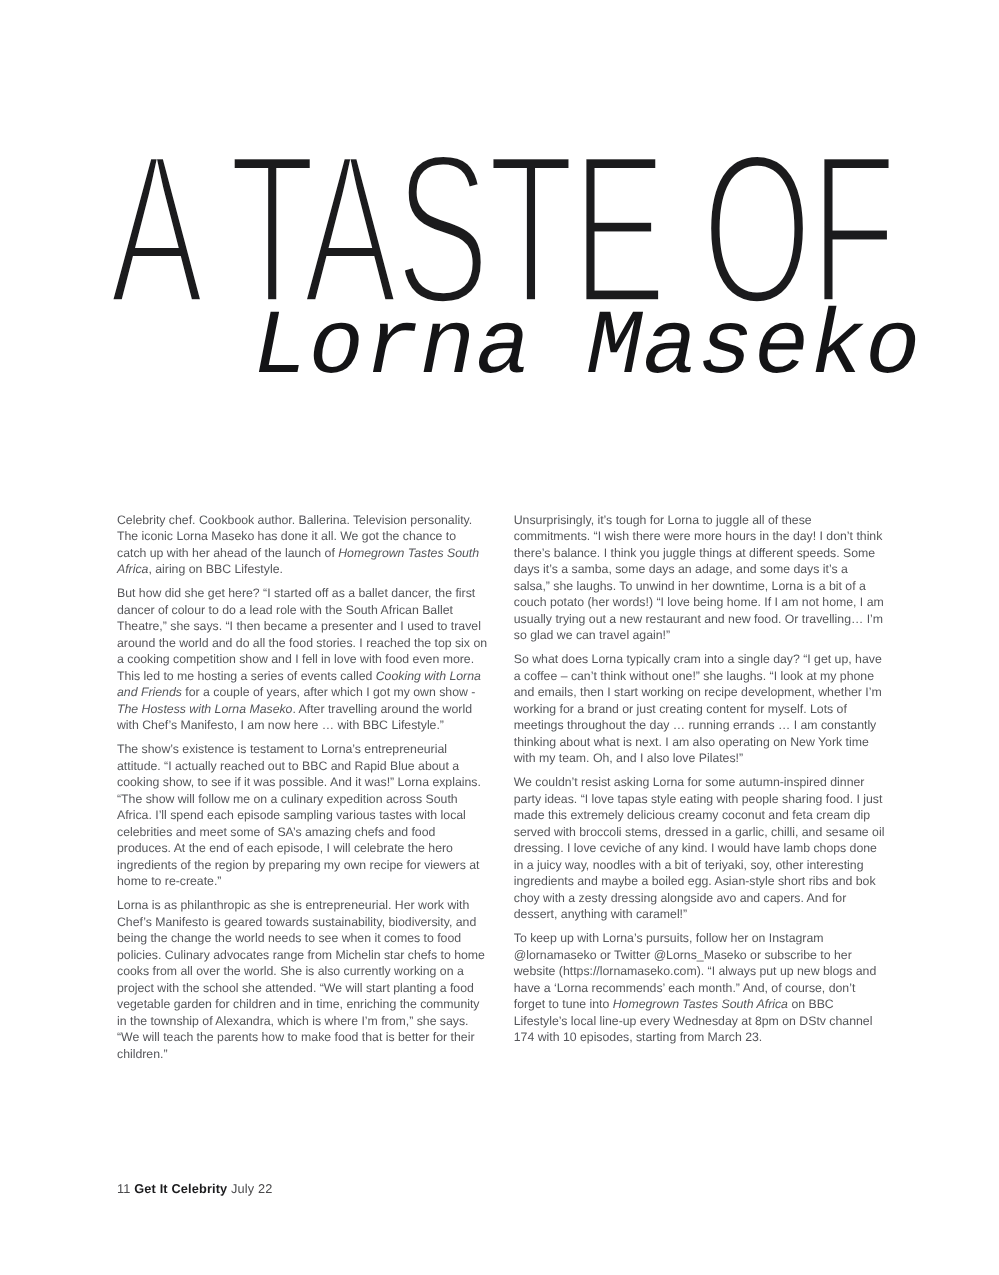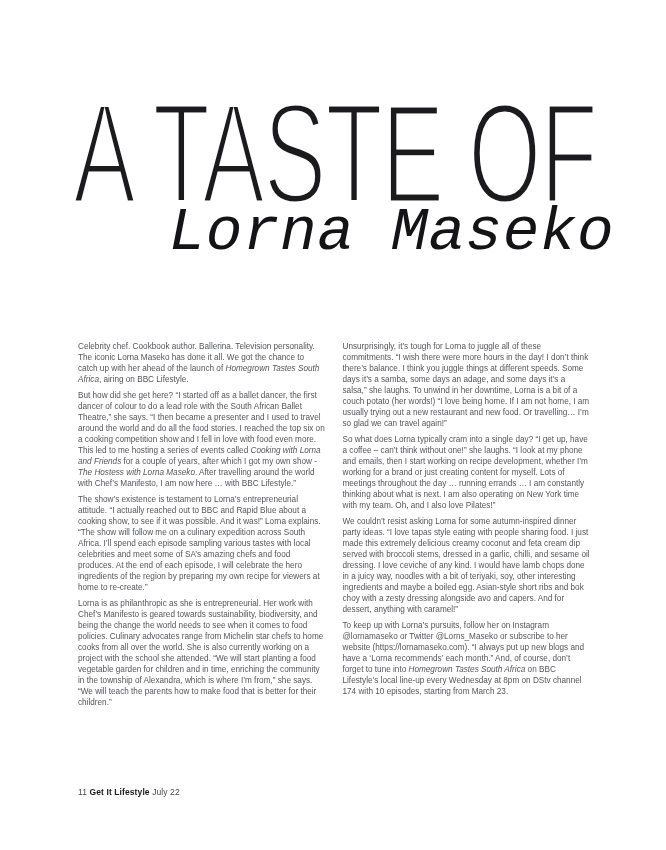--- a/index.html
+++ b/index.html
@@ -100,17 +100,17 @@
     <div class="col">
         <p><span>Unsurprisingly, it’s tough for Lorna to juggle all of these commitments. “I wish there were more hours in the day! I don’t think there’s balance. I think you juggle things at different speeds. Some days it’s a samba, some days an adage, and some days it’s a salsa,” she laughs. To unwind in her downtime, Lorna is a bit of a couch potato (her words!) “I love being home. If I am not home, I am usually trying out a new restaurant and new food. Or travelling… I’m so glad we can travel again!”</span></p>
         <p><span>So what does Lorna typically cram into a single day? “I get up, have a coffee – can’t think without one!” she laughs. “I look at my phone and emails, then I start working on recipe development, whether I’m working for a brand or just creating content for myself. Lots of meetings throughout the day … running errands … I am constantly thinking about what is next. I am also operating on New York time with my team. Oh, and I also love Pilates!”</span></p>
         <p><span>We couldn’t resist asking Lorna for some autumn-inspired dinner party ideas. “I love tapas style eating with people sharing food. I just made this extremely delicious creamy coconut and feta cream dip served with broccoli stems, dressed in a garlic, chilli, and sesame oil dressing. I love ceviche of any kind. I would have lamb chops done in a juicy way, noodles with a bit of teriyaki, soy, other interesting ingredients and maybe a boiled egg. Asian-style short ribs and bok choy with a zesty dressing alongside avo and capers. And for dessert, anything with caramel!”</span></p>
         <p><span>To keep up with Lorna’s pursuits, follow her on Instagram @lornamaseko or Twitter @Lorns_Maseko or subscribe to her website (https://lornamaseko.com). “I always put up new blogs and have a ‘Lorna recommends’ each month.” And, of course, don’t forget to tune into </span><span class="ital">Homegrown Tastes South Africa</span><span> on BBC Lifestyle’s local line-up every Wednesday at 8pm on DStv channel 174 with 10 episodes, starting from March 23.</span></p>
       </div>
   </div>
 
   <div class="footer">
     <span>11</span>
-    <span class="mag">Get It Lifestyle</span>
+    <span class="mag">Get It Celebrity</span>
     <span>July 22</span>
   </div>
 
 </div>
 
 </body></html>

